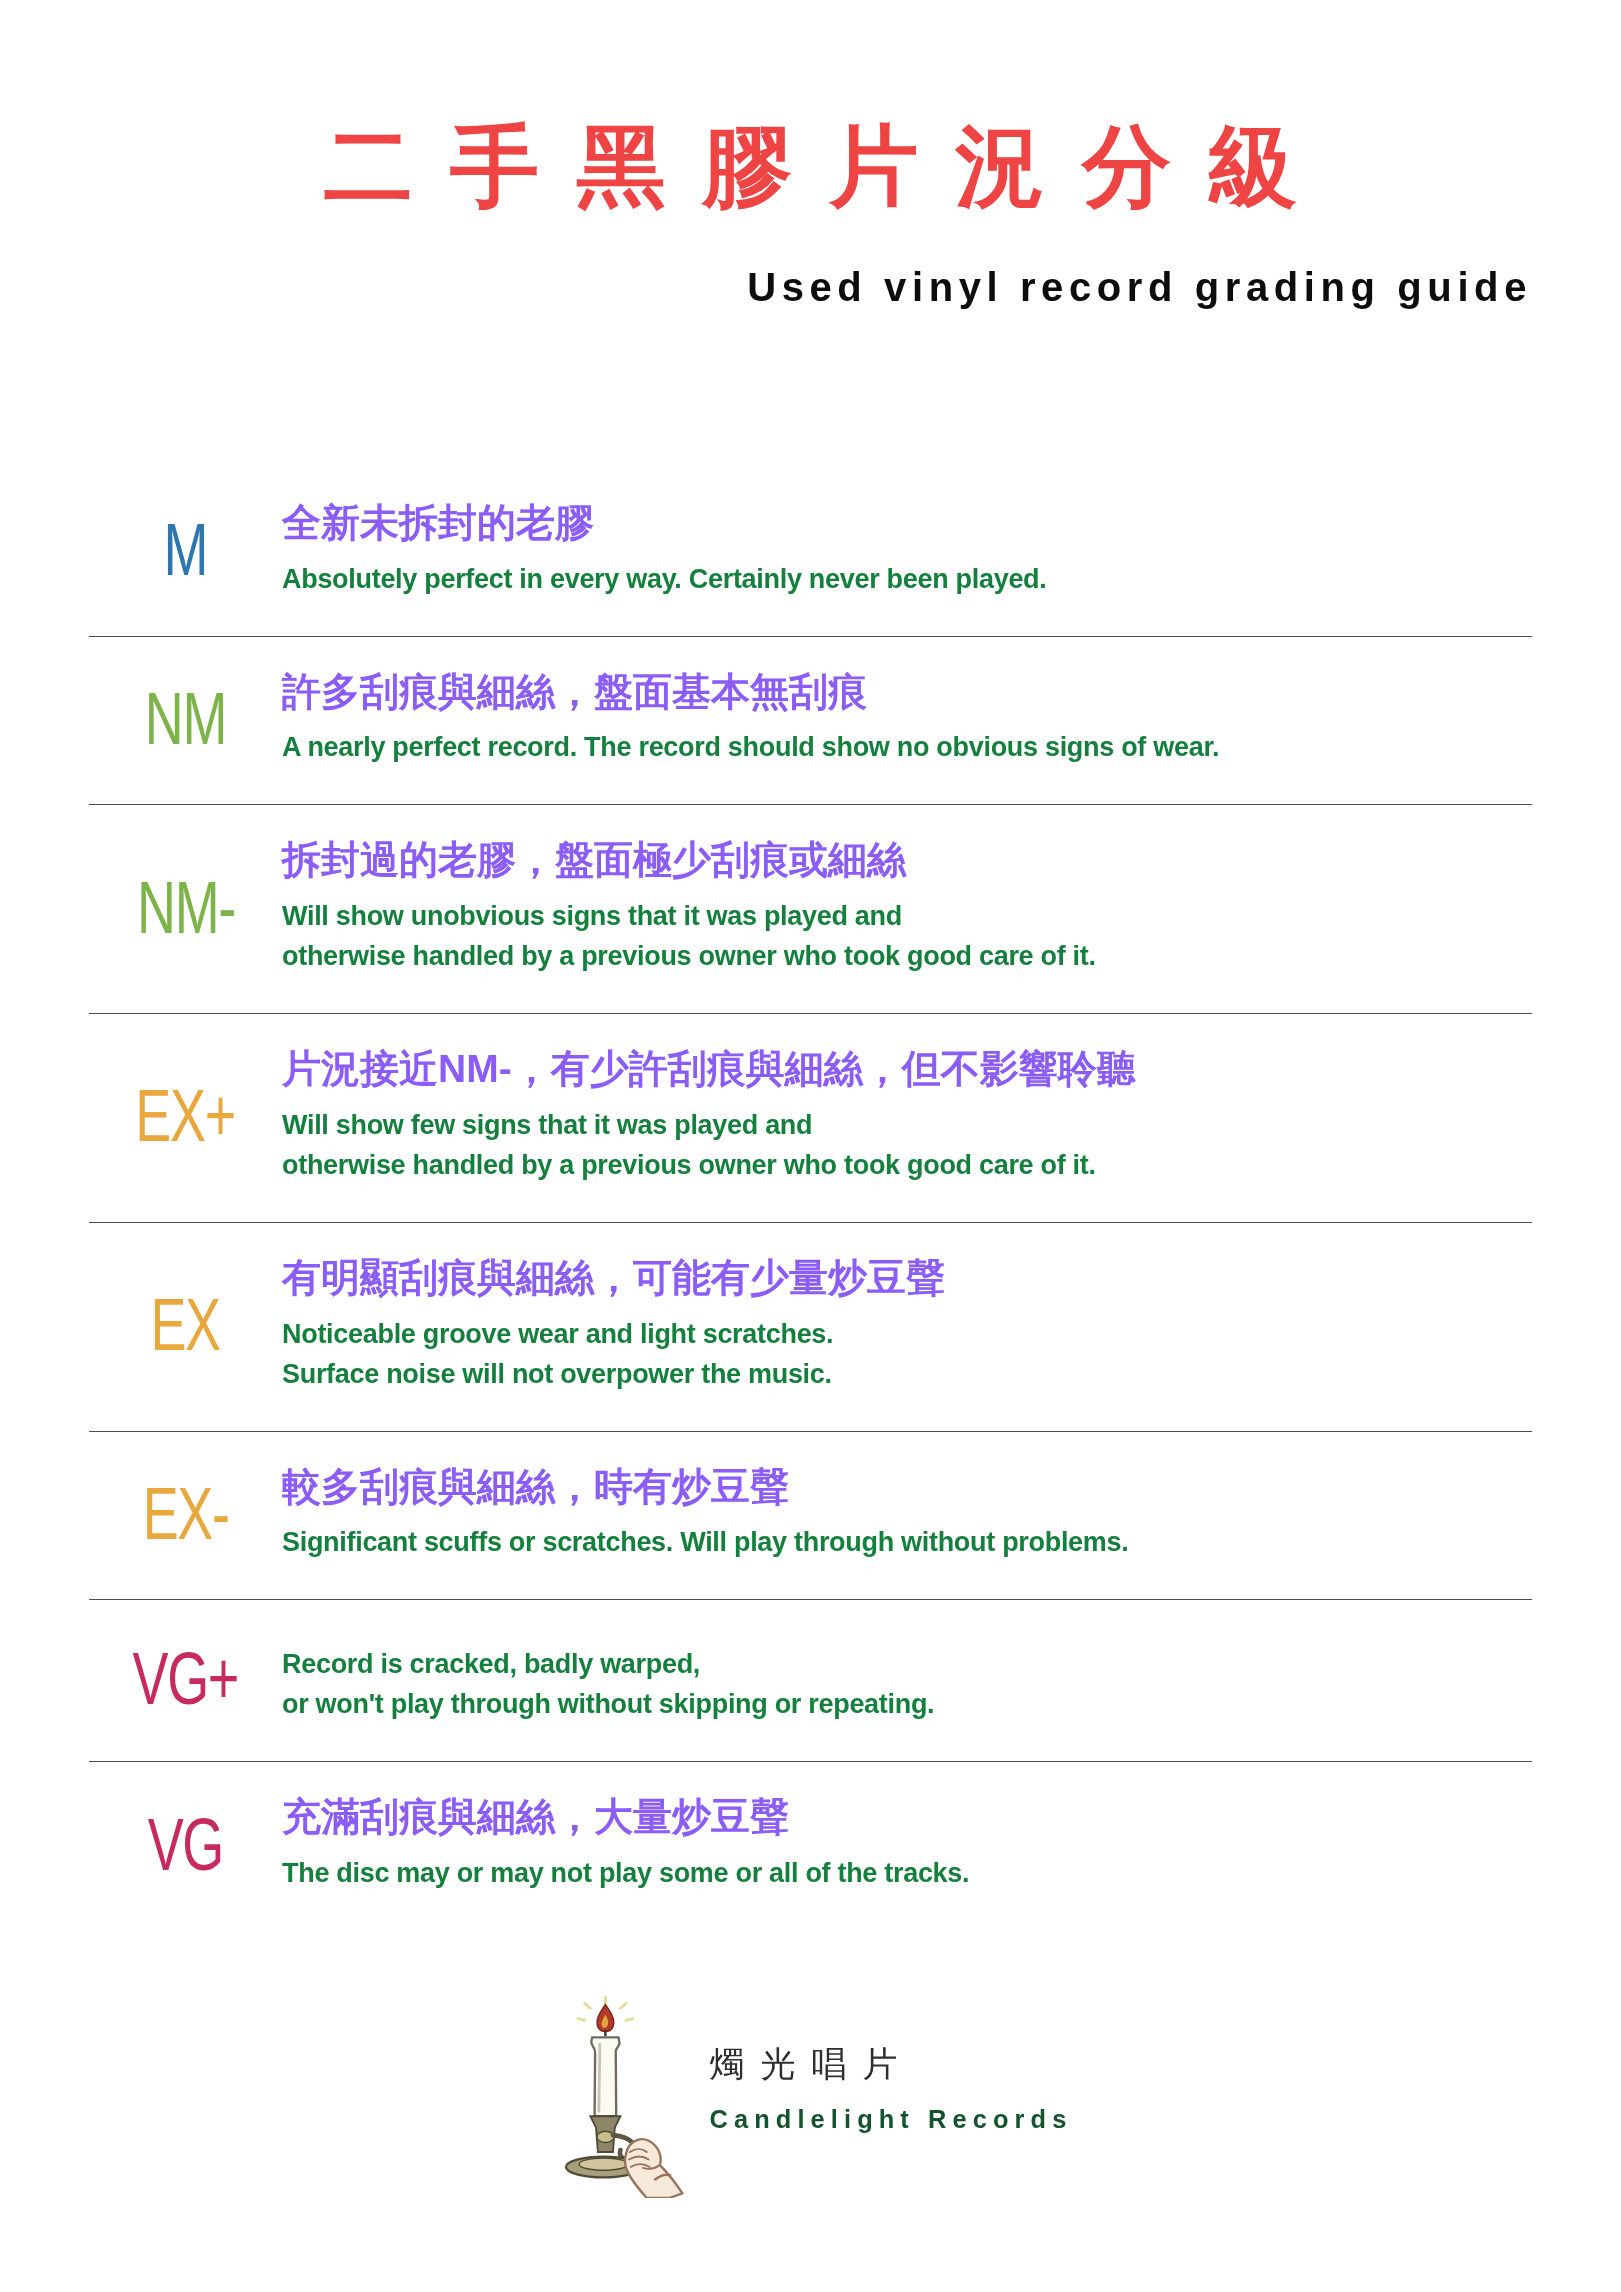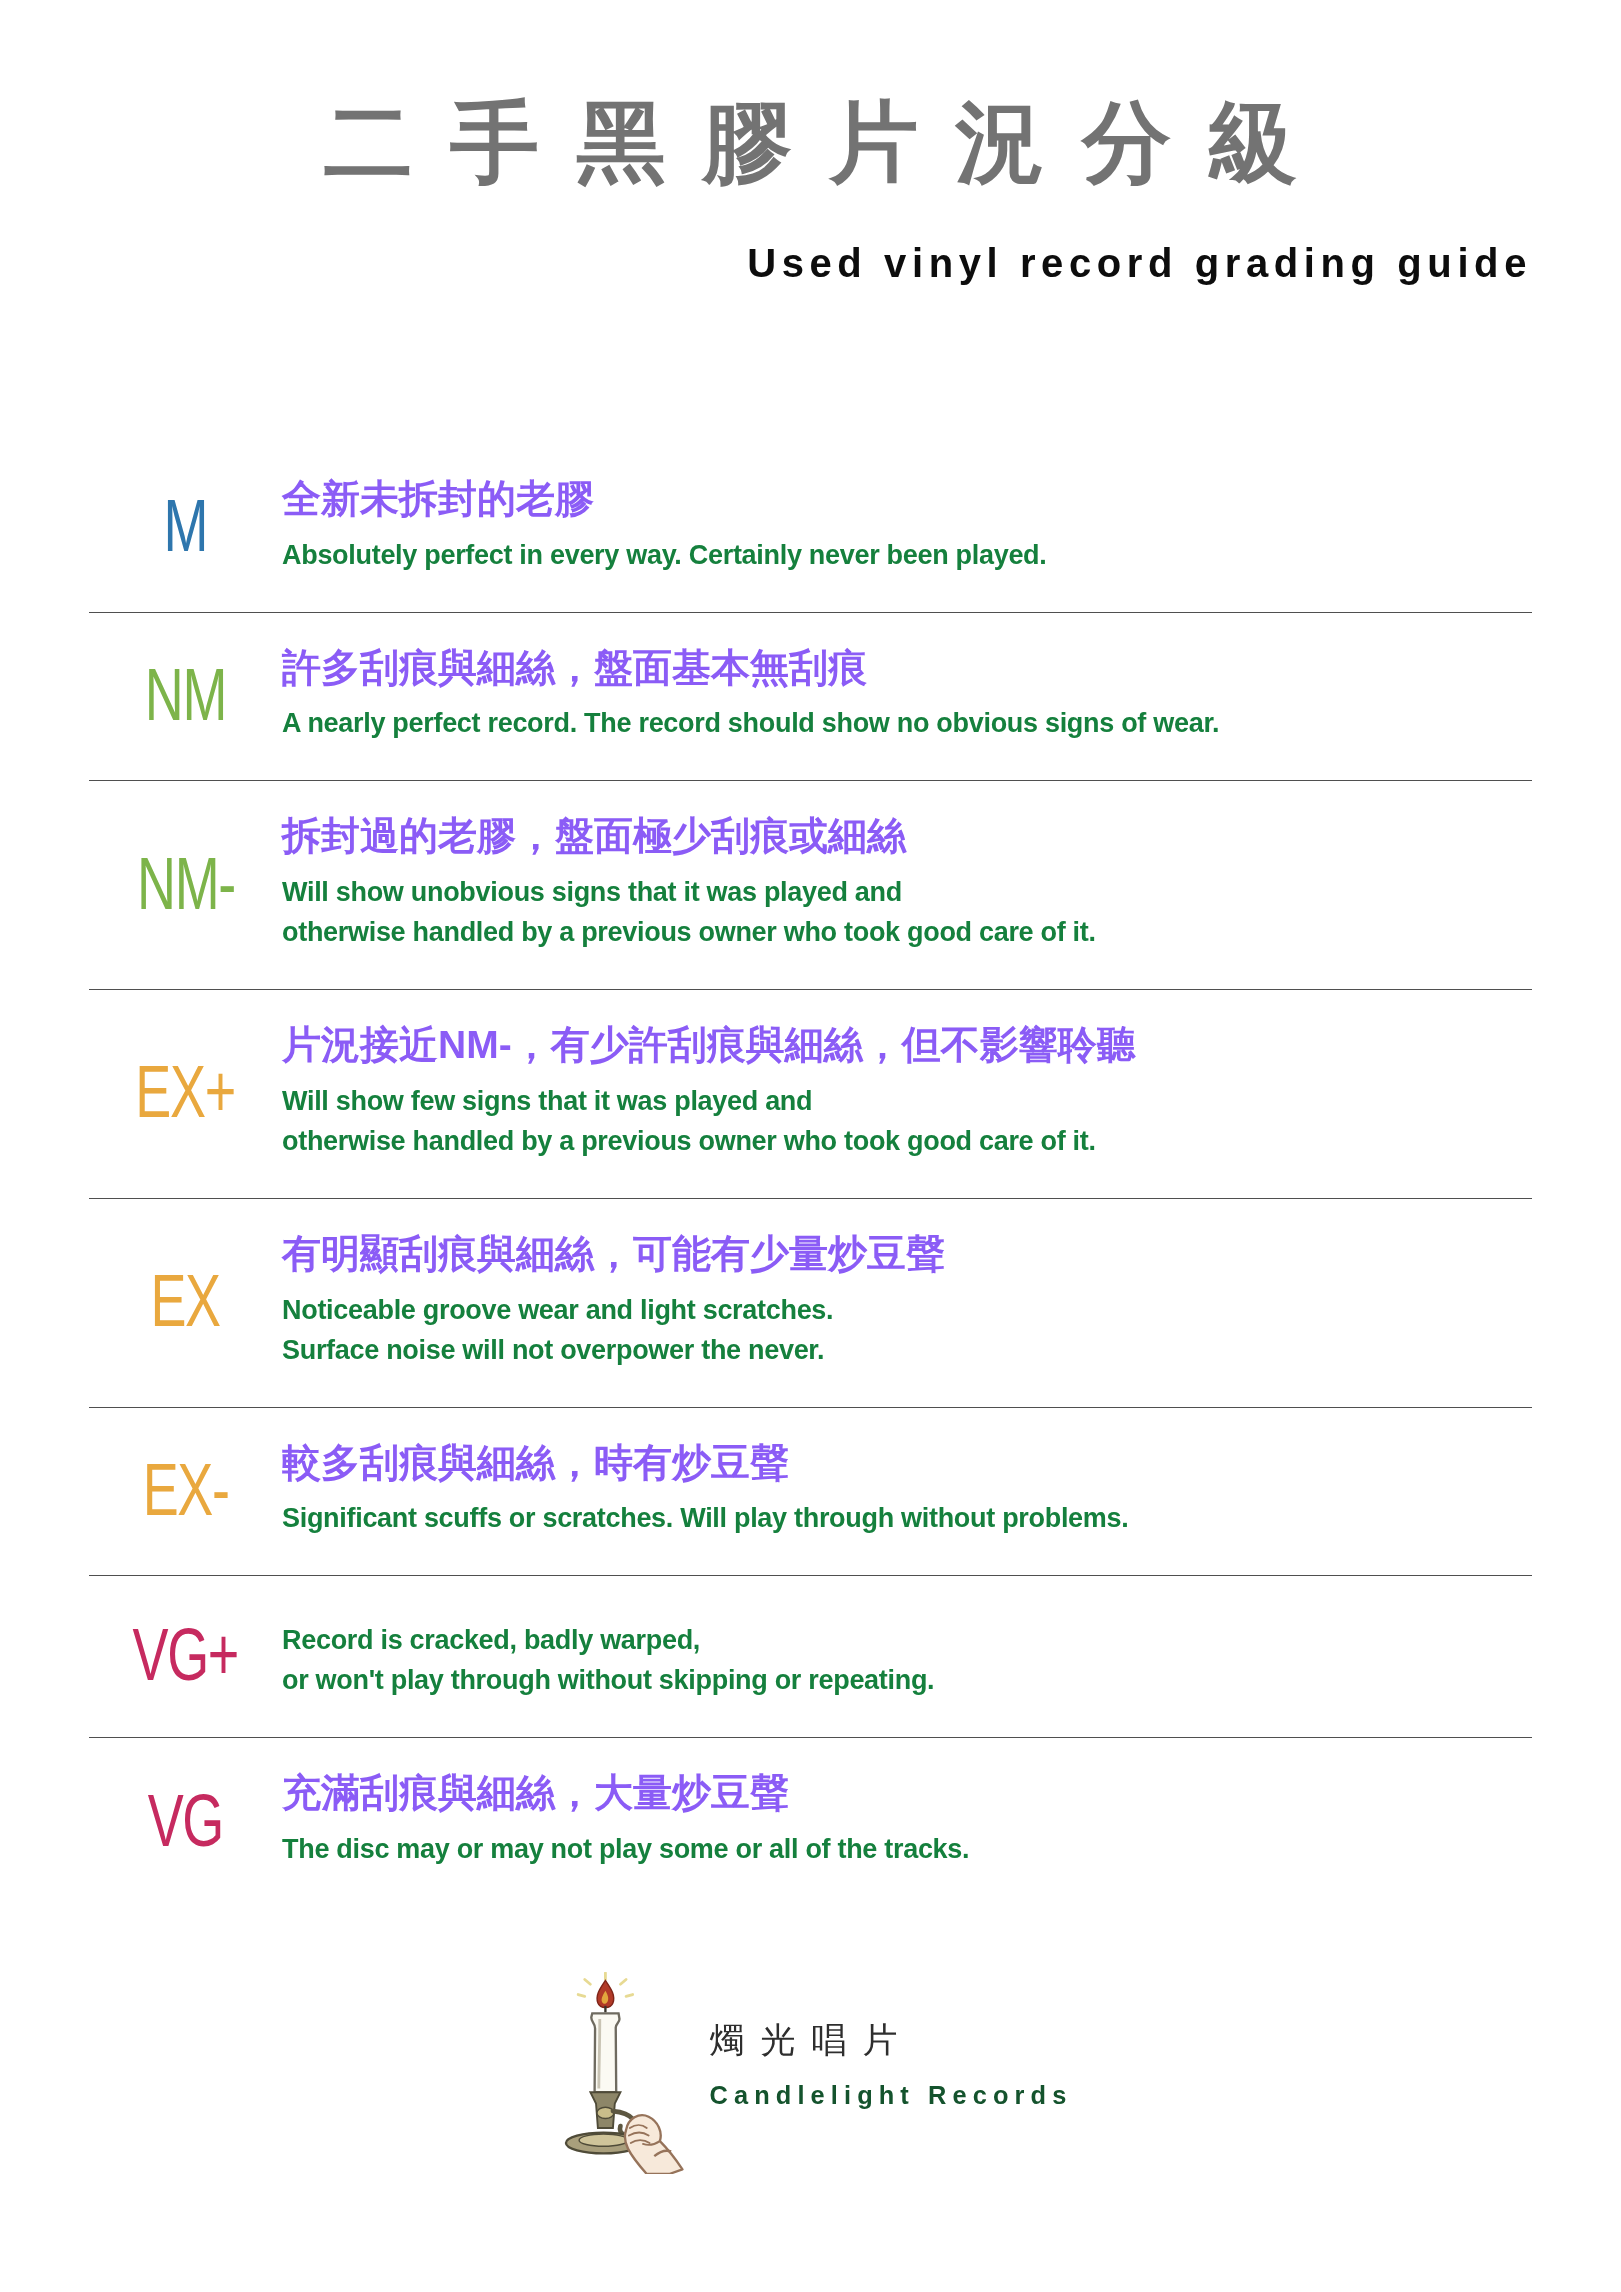--- a/index.html
+++ b/index.html
@@ -16,28 +16,28 @@
   }
   .page {
     box-sizing: border-box;
     width: 1621px;
     height: 2293px;
     padding: 0 89px;
   }
 
   
   .title {
-    margin-top: 94px;
+    margin-top: 118px;
     text-align: center;
     font-size: 89px;
     line-height: 1.1;
     font-weight: 700;
     letter-spacing: 0.42em;
     text-indent: 0.42em;
-    color: #737373;
+    color: #ef4444;
   }
   .subtitle {
     margin-top: 49px;
     text-align: right;
     font-size: 40px;
     font-weight: 700;
     letter-spacing: 5.6px;
     text-indent: 5.6px;
     color: #0d0d0d;
   }
@@ -167,21 +167,21 @@
     </div>
 
     <div class="row">
       <div class="label-col">
         <span class="grade-label" style="color: rgb(233, 168, 62);">EX</span>
       </div>
       <div class="text-col">
         <div class="zh">有明顯刮痕與細絲，可能有少量炒豆聲</div>
         <div class="en">
             <div>Noticeable groove wear and light scratches.</div>
-            <div>Surface noise will not overpower the never.</div>
+            <div>Surface noise will not overpower the music.</div>
           </div>
       </div>
     </div>
 
     <div class="row">
       <div class="label-col">
         <span class="grade-label" style="color: rgb(233, 168, 62);">EX-</span>
       </div>
       <div class="text-col">
         <div class="zh">較多刮痕與細絲，時有炒豆聲</div>

